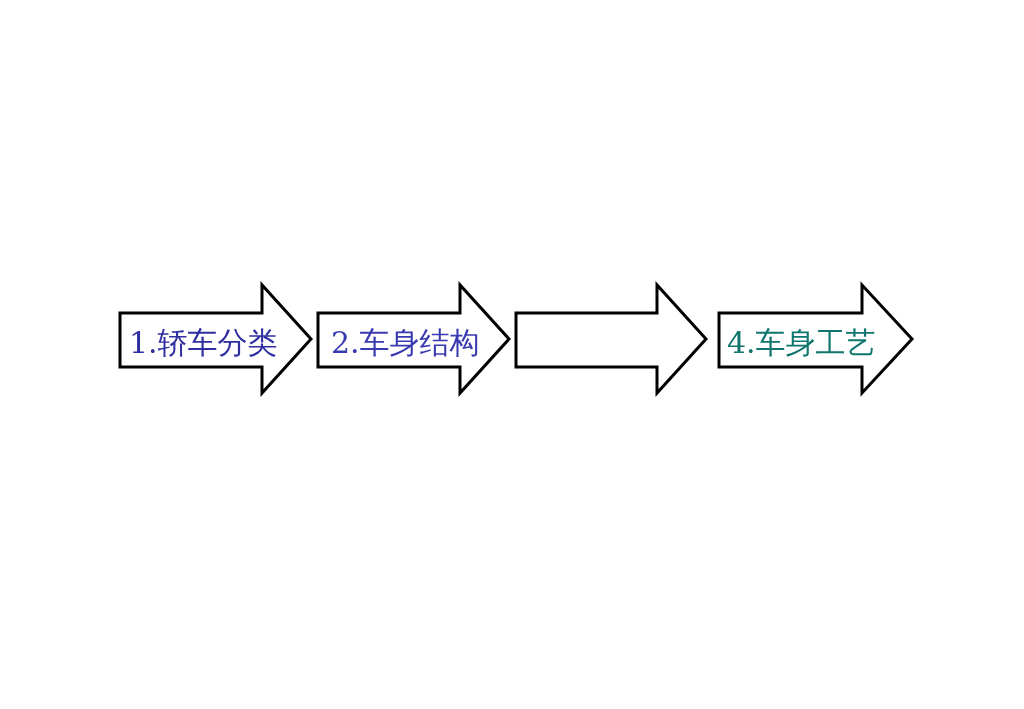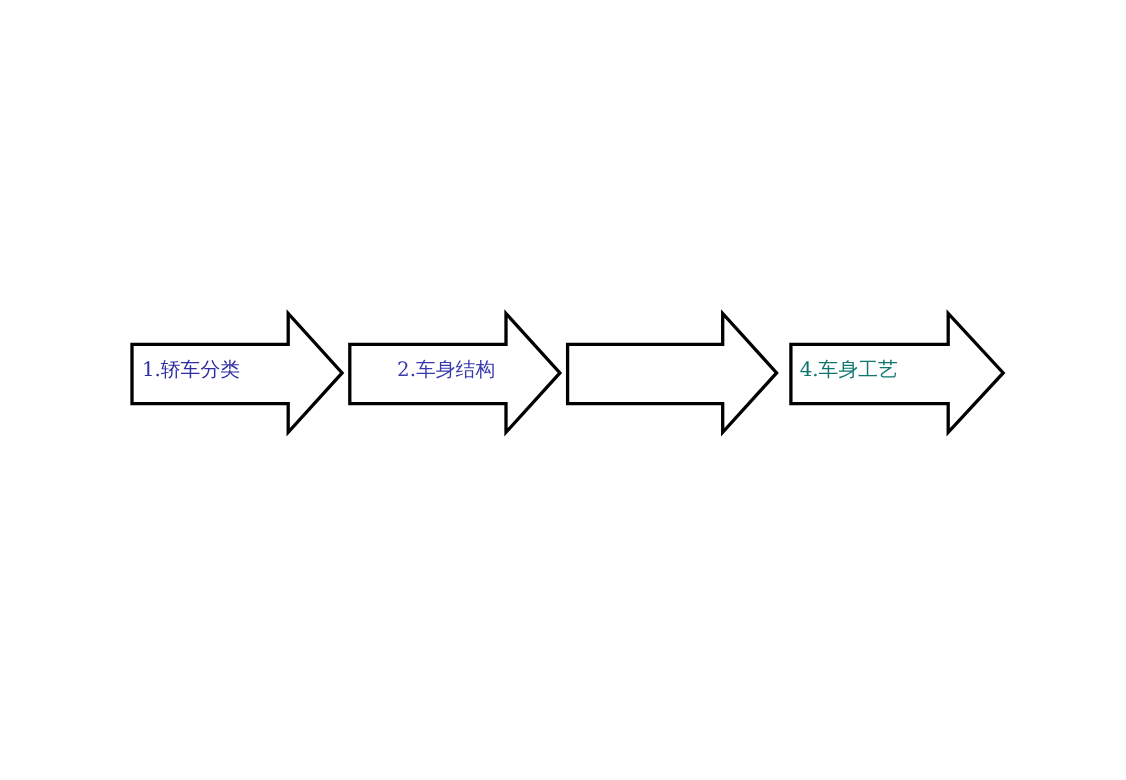--- a/index.html
+++ b/index.html
@@ -48,21 +48,21 @@
     fill: #ffffff;
     stroke: #000000;
     stroke-width: 3;
     stroke-linejoin: miter;
     vector-effect: non-scaling-stroke;
   }
   .arrow-label {
     position: absolute;
     white-space: nowrap;
     font-family: "DejaVu Serif", "Liberation Serif", serif;
-    font-size: 18px;
+    font-size: 30px;
     line-height: 1;
     letter-spacing: 0px;
     text-align: left;
   }
 </style>
 </head>
 <body style="background: rgb(255, 255, 255); width: 1024px; height: 709px;">
 
 <div id="page-canvas">
   <div class="arrow-row">
@@ -71,21 +71,21 @@
       <svg class="arrow-svg" viewBox="0 0 1024 709">
         <polygon class="arrow-shape" id="poly-1" points="120,313 262,313 262,285 311,339 262,393 262,367 120,367" style="fill: rgb(255, 255, 255); stroke: rgb(0, 0, 0); stroke-width: 3;"></polygon>
       </svg>
       <div class="arrow-label" id="label-1" style="left: 129px; top: 328px; color: rgb(46, 46, 160);">1.轿车分类</div>
     </div>
 
     <div class="arrow-item">
       <svg class="arrow-svg" viewBox="0 0 1024 709">
         <polygon class="arrow-shape" id="poly-2" points="318,313 460,313 460,285 509,339 460,393 460,367 318,367" style="fill: rgb(255, 255, 255); stroke: rgb(0, 0, 0); stroke-width: 3;"></polygon>
       </svg>
-      <div class="arrow-label" id="label-2" style="left: 331px; top: 328px; color: rgb(58, 58, 176); margin-left: 30px;">2.车身结构</div>
+      <div class="arrow-label" id="label-2" style="left: 331px; top: 328px; color: rgb(58, 58, 176);">2.车身结构</div>
     </div>
 
     <div class="arrow-item">
       <svg class="arrow-svg" viewBox="0 0 1024 709">
         <polygon class="arrow-shape" id="poly-3" points="516,313 657,313 657,285 706,339 657,393 657,367 516,367" style="fill: rgb(255, 255, 255); stroke: rgb(0, 0, 0); stroke-width: 3;"></polygon>
       </svg>
     </div>
 
     <div class="arrow-item">
       <svg class="arrow-svg" viewBox="0 0 1024 709">

